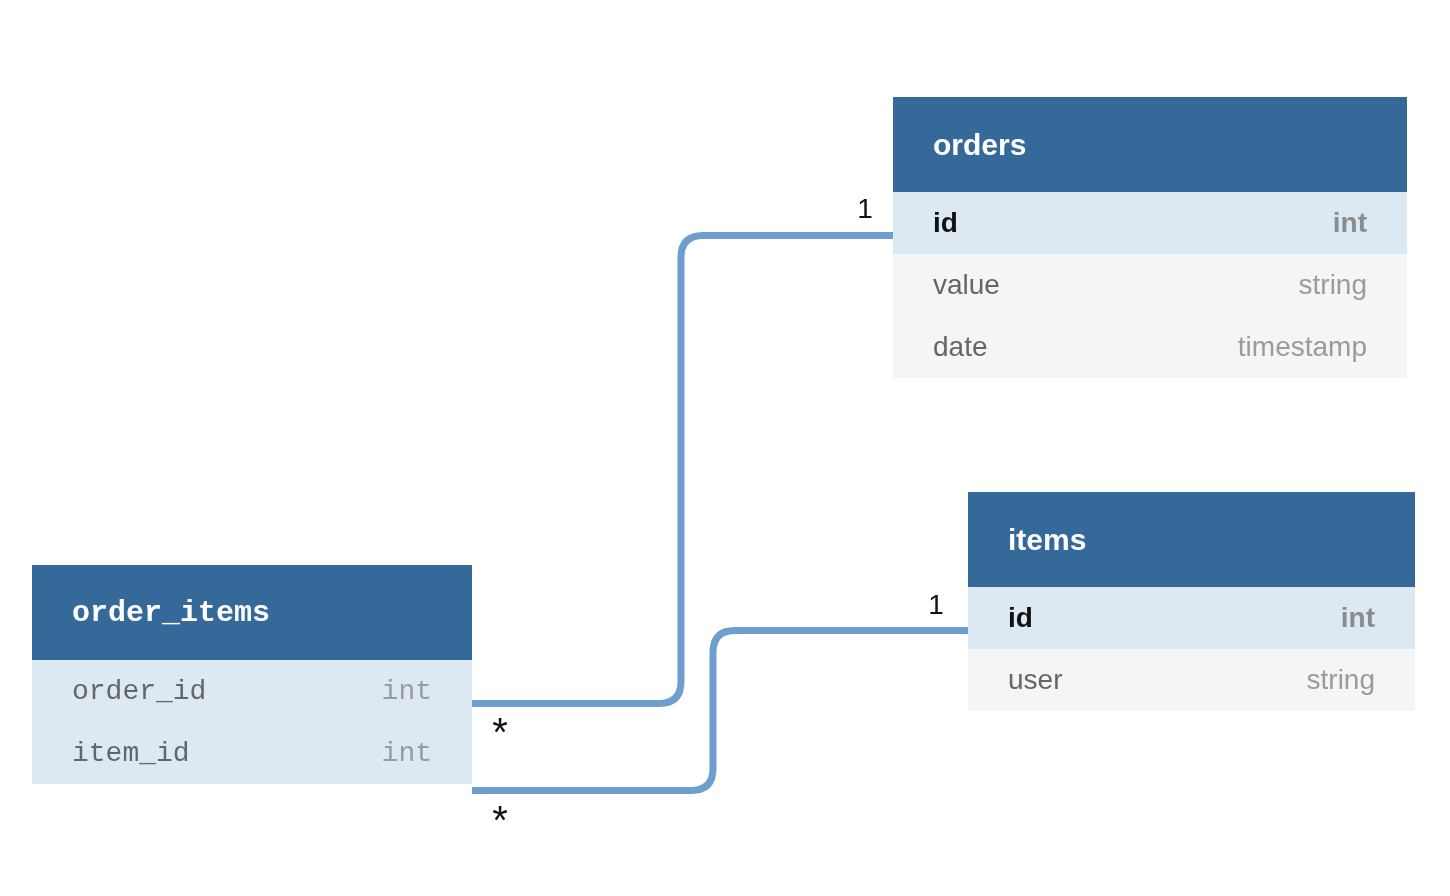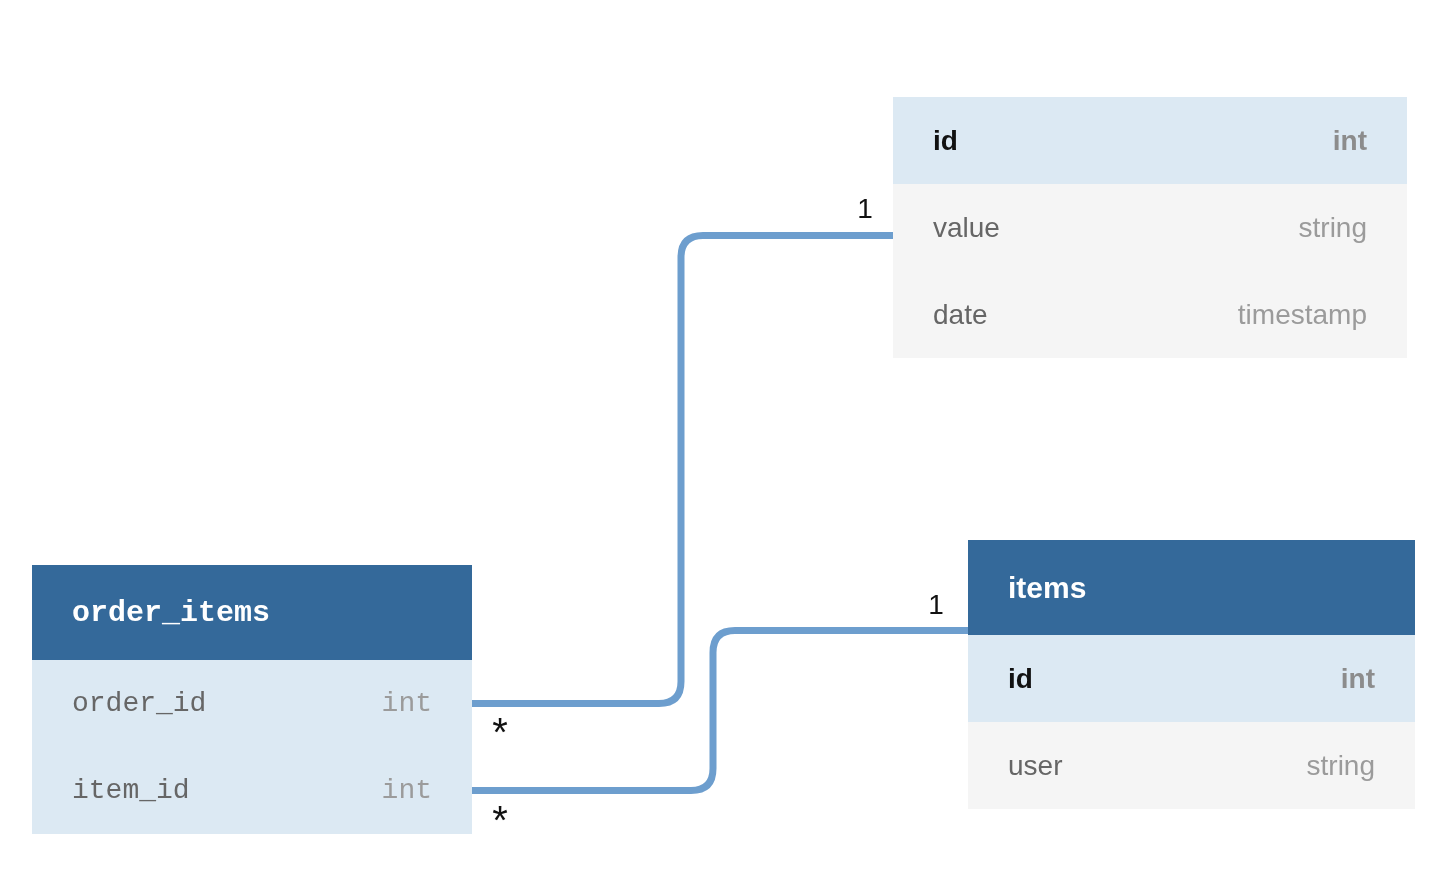--- a/index.html
+++ b/index.html
@@ -8,29 +8,29 @@
     --key-name-color:#111111; --key-type-color:#8c8c8c;
     --connector-color:#6d9ece; --label-color:#111111; --canvas-bg:#ffffff;
   }
   html,body{margin:0;padding:0;}
   body{background:var(--canvas-bg);font-family:"Liberation Sans",sans-serif;}
   .canvas{position:relative;width:1450px;height:896px;background:var(--canvas-bg);overflow:hidden;}
   .edges{position:absolute;left:0;top:0;z-index:0;}
   .entity{position:absolute;z-index:1;}
   .tbl-header{height:95px;display:flex;align-items:center;padding:0 40px;
     background:var(--header-bg);color:var(--header-text);font-weight:bold;font-size:30px;}
-  .tbl-row{height:87px;display:flex;align-items:center;justify-content:space-between;
+  .tbl-row{height:62px;display:flex;align-items:center;justify-content:space-between;
     padding:0 40px;font-size:28px;background:var(--row-bg);}
   .tbl-row .col-name{color:var(--name-color);}
   .tbl-row .col-type{color:var(--type-color);}
   .tbl-row.key{background:var(--key-row-bg);}
   .tbl-row.key.pk .col-name{color:var(--key-name-color);font-weight:bold;}
   .tbl-row.key.pk .col-type{color:var(--key-type-color);font-weight:bold;}
   #tbl-orders{left:893px;top:97px;width:514px;}
-  #tbl-items{left:968px;top:492px;width:447px;margin-top:48px;}
+  #tbl-items{left:968px;top:492px;width:447px;}
   #tbl-order-items{left:32px;top:565px;width:440px;font-family:Liberation Mono, monospace;}
   .edge-path{fill:none;stroke:var(--connector-color);stroke-width:7px;}
   .card-label{fill:var(--label-color);font-family:"Liberation Sans",sans-serif;}
   .card-one{font-size:28px;}
   .card-many{font-size:40px;}
 </style>
 </head>
 <body>
 
 <div class="canvas">
@@ -39,20 +39,23 @@
     <path class="edge-path" d="M 893 235.5 L 703 235.5 Q 681 235.5 681 257.5 L 681 681.5 Q 681 703.5 659 703.5 L 472 703.5"></path>
     <path class="edge-path" d="M 968 630.5 L 735 630.5 Q 713 630.5 713 652.5 L 713 768.5 Q 713 790.5 691 790.5 L 472 790.5"></path>
 
     <text class="card-label card-one" x="865" y="218" text-anchor="middle">1</text>
     <text class="card-label card-many" x="500" y="746" text-anchor="middle">*</text>
     <text class="card-label card-one" x="936" y="614" text-anchor="middle">1</text>
     <text class="card-label card-many" x="500" y="834" text-anchor="middle">*</text>
   </svg>
 
   <div class="entity" id="tbl-orders">
+    <div class="tbl-header">
+      <span>orders</span>
+    </div>
     <div class="tbl-row key pk">
       <span class="col-name">id</span>
       <span class="col-type">int</span>
     </div>
     <div class="tbl-row">
       <span class="col-name">value</span>
       <span class="col-type">string</span>
     </div>
     <div class="tbl-row">
       <span class="col-name">date</span>

